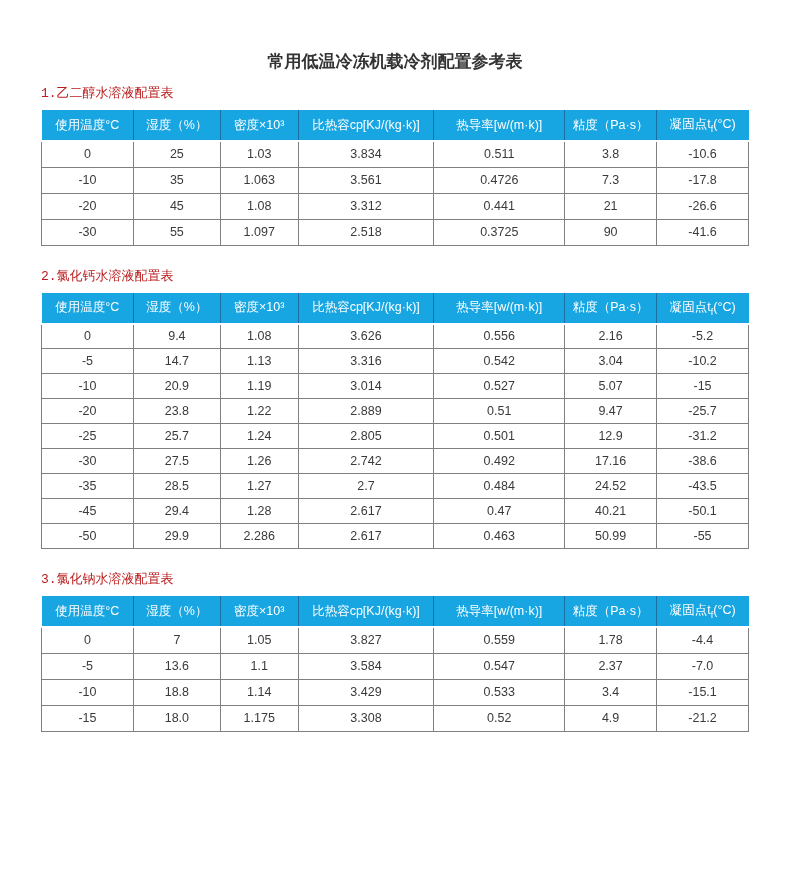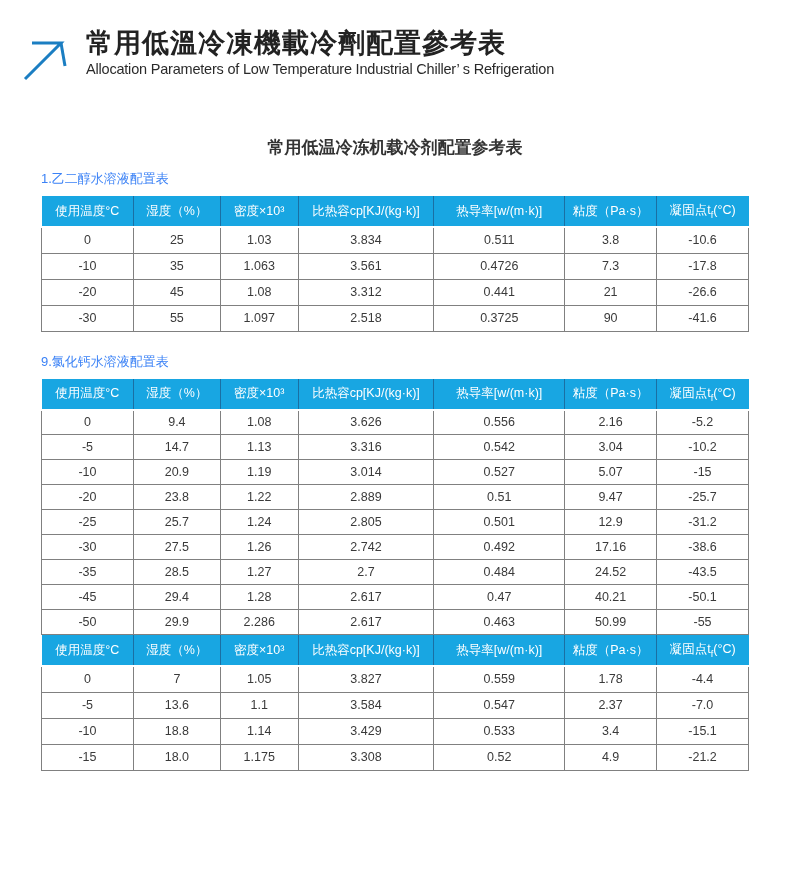--- a/index.html
+++ b/index.html
@@ -27,22 +27,23 @@
     margin-top: 2px; letter-spacing: -0.2px;
   }
 
   
   .doc-main { padding: 0 41px; }
   .doc-title {
     text-align: center; font-size: 17px; font-weight: 700;
     color: #333; margin-top: 50px;
   }
   .section-label {
-    font-size: 13px; color: #3b82f6; font-weight: 400;
+    font-size: 13px; color: #b91c1c; font-weight: 400;
     margin: 21px 0 8px 0;
+    font-family: Liberation Mono, monospace;
   }
   .section:first-of-type .section-label { margin-top: 11px; }
 
   table.data-table {
     width: 100%; border-collapse: collapse; table-layout: fixed;
   }
   table.data-table thead th {
     background: var(--header-bg, #18a6e2);
     color: var(--header-fg, #ffffff);
     font-size: 12.5px; font-weight: 400;
@@ -59,30 +60,20 @@
     height: 26px; text-align: center; vertical-align: middle;
   }
   
   .section.dense tbody td { height: 25px; }
 </style>
 </head>
 <body>
 
 <div class="page">
 
-  <header class="brand-header">
-    <svg class="brand-logo" viewBox="0 0 58 56" fill="none" xmlns="http://www.w3.org/2000/svg">
-      <path d="M16 13 H45 L9 49" stroke="#1b7ec2" stroke-width="3" fill="none" stroke-linejoin="miter"></path>
-      <path d="M45 13 L49 36" stroke="#1b7ec2" stroke-width="3" fill="none"></path>
-    </svg>
-    <div class="brand-text">
-      <div class="brand-title">常用低溫冷凍機載冷劑配置參考表</div>
-      <div class="brand-subtitle">Allocation Parameters of Low Temperature Industrial Chiller’ s Refrigeration</div>
-    </div>
-  </header>
 
   <main class="doc-main">
     <h2 class="doc-title">常用低温冷冻机载冷剂配置参考表</h2>
     <div id="tables-container">
         <div class="section">
           <div class="section-label">1.乙二醇水溶液配置表</div>
           <table class="data-table">
             <colgroup>
               <col style="width: 13%;">
               <col style="width: 12.3%;">
@@ -137,21 +128,21 @@
                 <td>1.097</td>
                 <td>2.518</td>
                 <td>0.3725</td>
                 <td>90</td>
                 <td>-41.6</td>
               </tr>
             </tbody>
           </table>
         </div>
         <div class="section dense">
-          <div class="section-label">9.氯化钙水溶液配置表</div>
+          <div class="section-label">2.氯化钙水溶液配置表</div>
           <table class="data-table">
             <colgroup>
               <col style="width: 13%;">
               <col style="width: 12.3%;">
               <col style="width: 11%;">
               <col style="width: 19.2%;">
               <col style="width: 18.5%;">
               <col style="width: 13%;">
               <col style="width: 13%;">
             </colgroup>
@@ -245,20 +236,21 @@
                 <td>2.286</td>
                 <td>2.617</td>
                 <td>0.463</td>
                 <td>50.99</td>
                 <td>-55</td>
               </tr>
             </tbody>
           </table>
         </div>
         <div class="section">
+          <div class="section-label">3.氯化钠水溶液配置表</div>
           <table class="data-table">
             <colgroup>
               <col style="width: 13%;">
               <col style="width: 12.3%;">
               <col style="width: 11%;">
               <col style="width: 19.2%;">
               <col style="width: 18.5%;">
               <col style="width: 13%;">
               <col style="width: 13%;">
             </colgroup>

